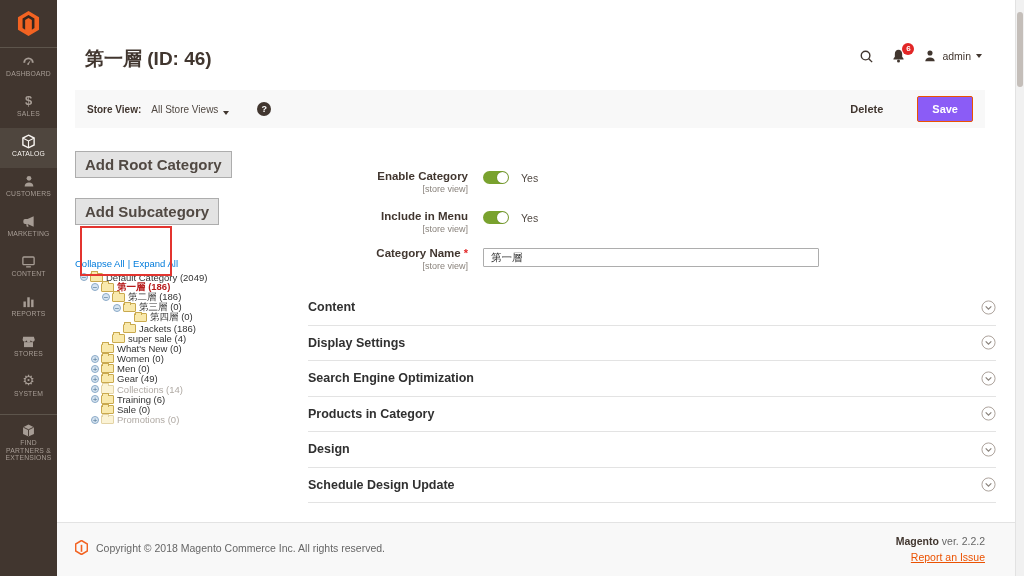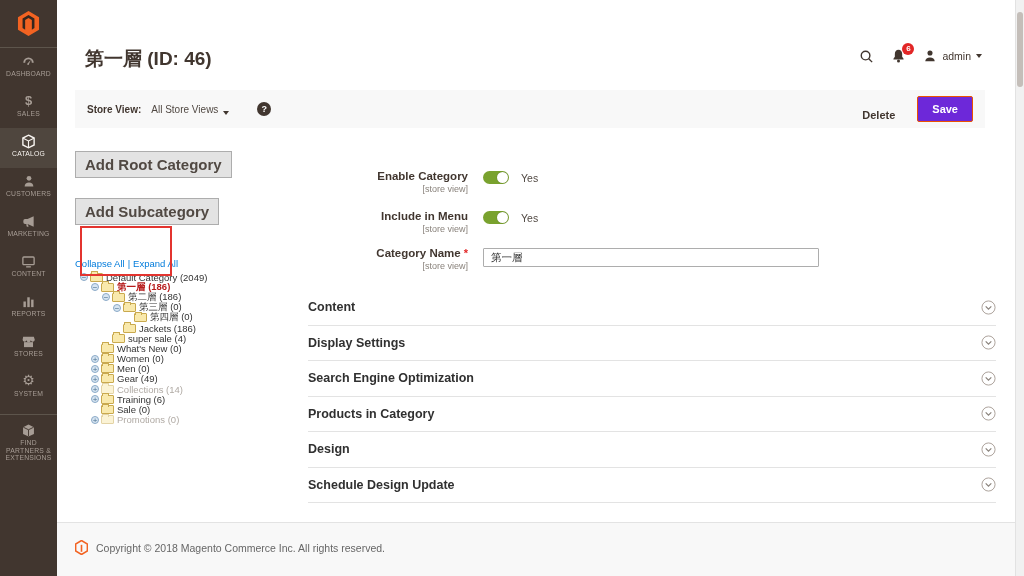--- a/index.html
+++ b/index.html
@@ -26,23 +26,23 @@
   .admin-name{font-size:10.5px;color:#41362f;}
   .caret{width:0;height:0;border-left:3.5px solid transparent;border-right:3.5px solid transparent;border-top:4px solid #41362f;display:inline-block;}
 
   
   .toolbar{position:absolute;left:75px;right:39px;top:90px;height:38px;background:#f8f8f8;
            display:flex;align-items:center;padding:0 12px;box-sizing:border-box;}
   .sv-label{font-size:10px;font-weight:bold;color:#41362f;margin-right:10px;}
   .sv-value{font-size:10px;color:#514943;display:inline-flex;align-items:flex-end;gap:5px;cursor:pointer;}
   .help-circle{width:14px;height:14px;border-radius:50%;background:#41362f;color:#fff;font-size:9px;font-weight:bold;
                display:inline-flex;align-items:center;justify-content:center;margin-left:28px;cursor:pointer;}
-  .toolbar-right{margin-left:auto;display:flex;align-items:flex-end;gap:16px;}
+  .toolbar-right{margin-left:auto;display:flex;align-items:center;gap:28px;}
   .btn-delete{background:none;border:none;font-size:11px;font-weight:bold;color:#41362f;cursor:pointer;font-family:inherit;}
-  .btn-save{background:#6d28d9;border:1px solid #eb5202;border-radius:2px;color:#fff;font-size:11px;font-weight:bold;
+  .btn-save{background:#8b5cf6;border:1px solid #eb5202;border-radius:2px;color:#fff;font-size:11px;font-weight:bold;
             padding:6px 14px;cursor:pointer;font-family:inherit;}
 
   
   .tree-col{position:absolute;left:75px;top:151px;width:235px;}
   .tree-btn{display:inline-block;background:#e3e3e3;border:1px solid #adadad;color:#514943;font-size:15px;font-weight:bold;
             padding:4px 9px;margin-bottom:20px;cursor:pointer;font-family:inherit;}
   .tree-links{margin-top:13px;font-size:9.5px;color:#007bdb;}
   .tree-links .lnk{cursor:pointer;}
   .tree-links .sep{color:#007bdb;margin:0 3px;}
   .tree{margin-top:3px;font-size:9.5px;color:#333;}
@@ -391,17 +391,21 @@
   </div>
 
 <div class="footer">
   <div class="footer-left">
     <svg width="13" height="15" viewBox="0 0 24 28">
       <path d="M12 1 23 7.4v13.2L12 27 1 20.6V7.4z" fill="none" stroke="#f26322" stroke-width="3"></path>
       <path d="M12 9v13" stroke="#f26322" stroke-width="3"></path>
     </svg>
     <span class="copyright">Copyright © 2018 Magento Commerce Inc. All rights reserved.</span>
   </div>
+  <div class="footer-right">
+    <div class="ver-line"><span class="ver-brand">Magento</span> <span>ver. 2.2.2</span></div>
+    <span class="report-link">Report an Issue</span>
+  </div>
 </div>
 
 <div class="scrollbar">
   <div class="scroll-thumb"></div>
 </div>
 
 </body></html>

